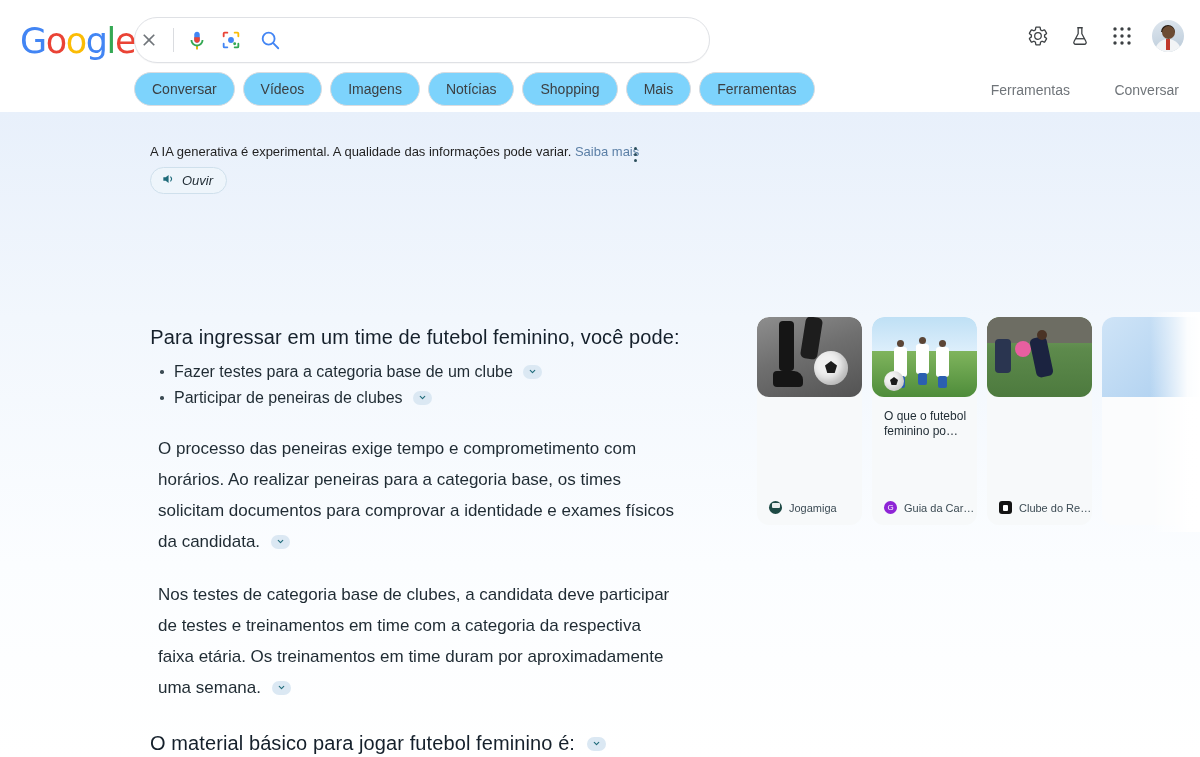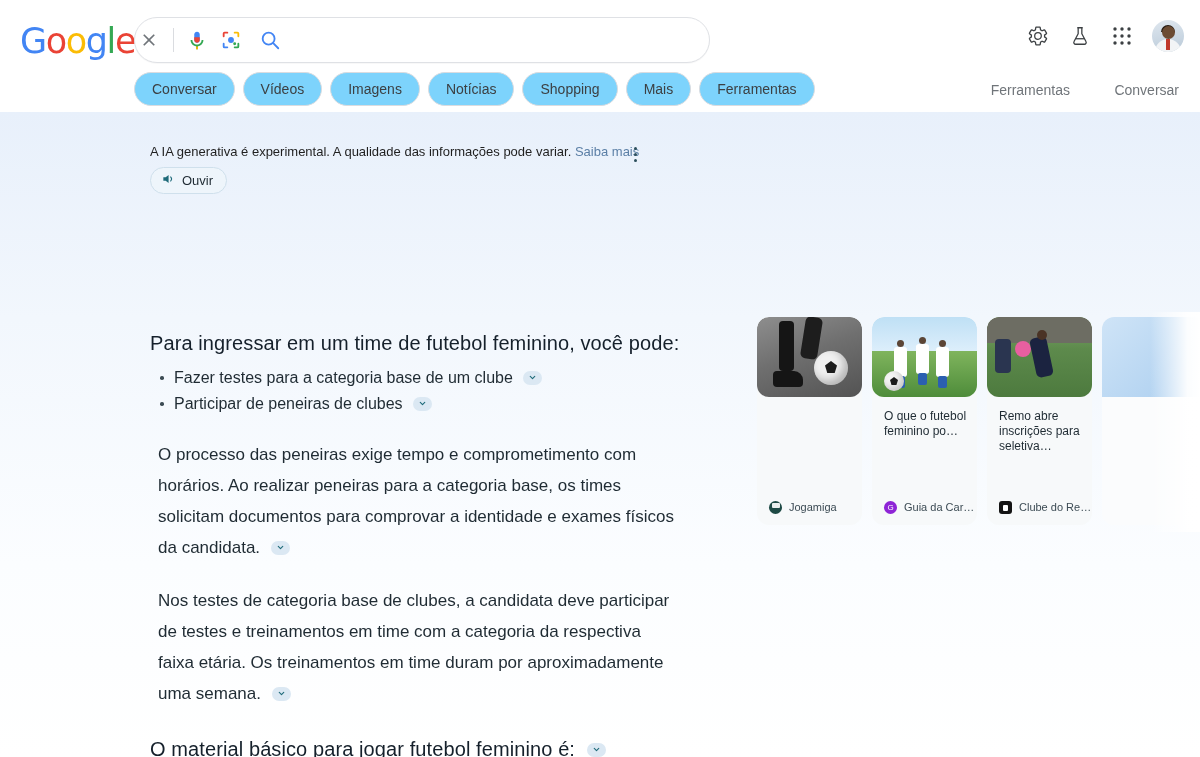--- a/index.html
+++ b/index.html
@@ -87,27 +87,27 @@
     display:flex; flex-direction:column; align-items:center; justify-content:center;
     gap:3px; cursor:pointer;
   }
   .kebab i { width:3px; height:3px; border-radius:50%; background:#2c4f5c; display:block; }
 
   .listen-btn {
     position:absolute; left:150px; top:55px; height:27px; padding:0 13px 0 10px;
     border:1px solid #cfe0ec; border-radius:14px; background:#eef5fb;
     display:flex; align-items:center; gap:7px; cursor:pointer;
   }
-  .listen-btn .lbl { font-size:13px; color:#1f2b33; }
+  .listen-btn .lbl { font-size:13px; color:#1f2b33;font-style:italic; }
 
   .content { position:absolute; left:150px; top:205px; width:530px; }
 
   h2.ai-h {
-    margin:12px 0 8px 0; font-size:20px; line-height:28px; font-weight:500;
-    color:#15202b; letter-spacing:0.1px;
+    margin:6px 0 8px 0; font-size:20px; line-height:28px; font-weight:500;
+    color:#15202b; letter-spacing:0.1px;text-align:center;
   }
   h2.ai-h2 {
     margin:26px 0 10px 0; font-size:20px; line-height:28px; font-weight:500;
     color:#15202b; letter-spacing:0.1px;
   }
   ul.ai-list { margin:0 0 0 0; padding-left:22px; list-style:none; }
   ul.ai-list li {
     position:relative; font-size:16px; line-height:26px; color:#1f2b33; padding-left:2px;
   }
   ul.ai-list li::before {
@@ -129,21 +129,21 @@
   .card {
     width:105px; height:208px; background:#f7f9fa; border-radius:12px;
     overflow:hidden; position:relative; cursor:pointer; flex:0 0 auto;
   }
   .card .thumb { width:105px; height:80px; border-radius:12px; overflow:hidden; position:relative; }
   .card .ctitle {
     margin:12px 10px 0 12px; font-size:12px; line-height:15px;
     color:#1f2b33; font-weight:500;
   }
   .card .csrc {
-    position:absolute; left:12px; bottom:11px; display:flex; align-items:flex-start; gap:7px;
+    position:absolute; left:12px; bottom:11px; display:flex; align-items:center; gap:7px;
   }
   .card .csrc .sname { font-size:11px; color:#3c4b54; white-space:nowrap; }
   .favicon { width:13px; height:13px; border-radius:50%; flex:0 0 auto; position:relative; overflow:hidden; }
   .fav-jogamiga { background:#1e4a45; }
   .fav-jogamiga::after { content:""; position:absolute; left:2.5px; top:2px; width:8px; height:5px;
     background:#e9eeed; border-radius:1px; }
   .fav-guia { background:#8e24d6; }
   .fav-guia::after { content:"G"; position:absolute; left:0; top:0; width:13px; height:13px;
     font-size:8px; color:#fff; display:flex; align-items:center; justify-content:center;
     font-family:"Liberation Sans",sans-serif; }
@@ -395,21 +395,20 @@
       </div>
 
       <div class="card">
         <div class="thumb t3">
           <div class="wall"></div>
               <div class="sd"></div>
               <div class="pk"></div>
           <div class="pl"></div>
               <div class="hd"></div>
         </div>
-        <div class="ctitle">Remo abre inscrições para seletiva…</div>
         <div class="csrc">
           <span class="favicon fav-clube"></span>
           <span class="sname">Clube do Re…</span>
         </div>
       </div>
 
       <div class="card-cut">
         <div class="thumb"></div>
         <div class="ctitle"></div>
       </div>

